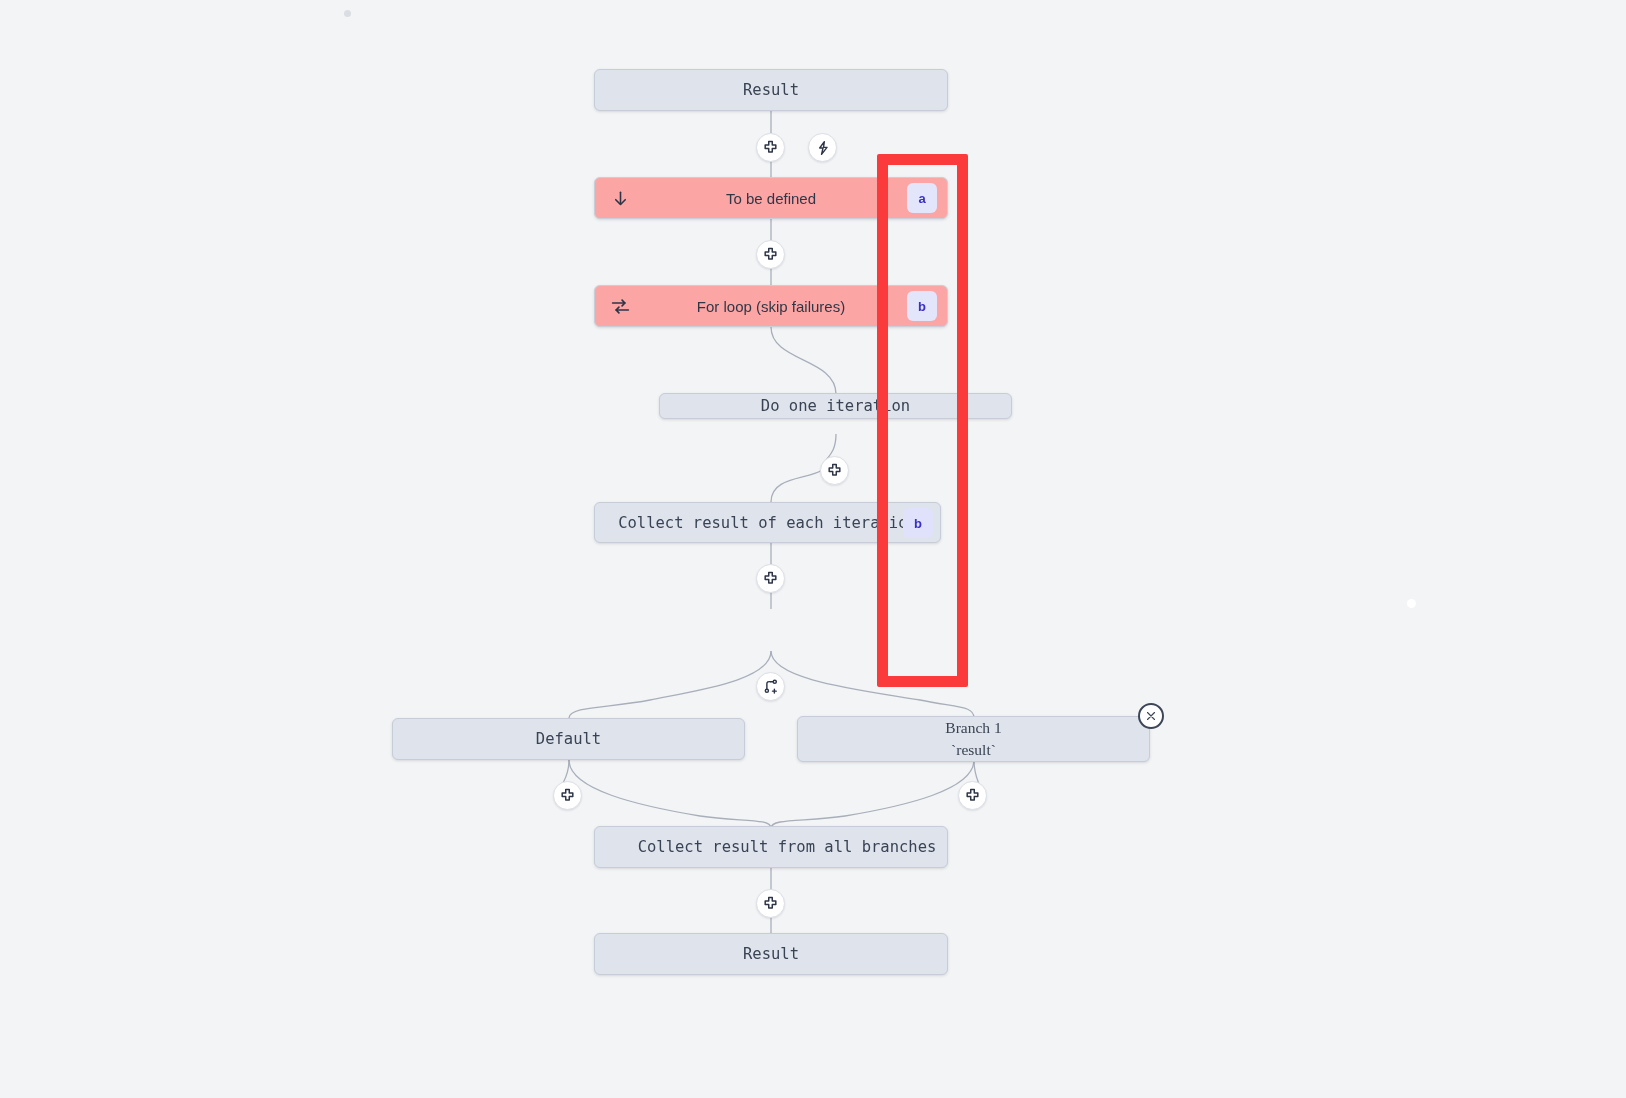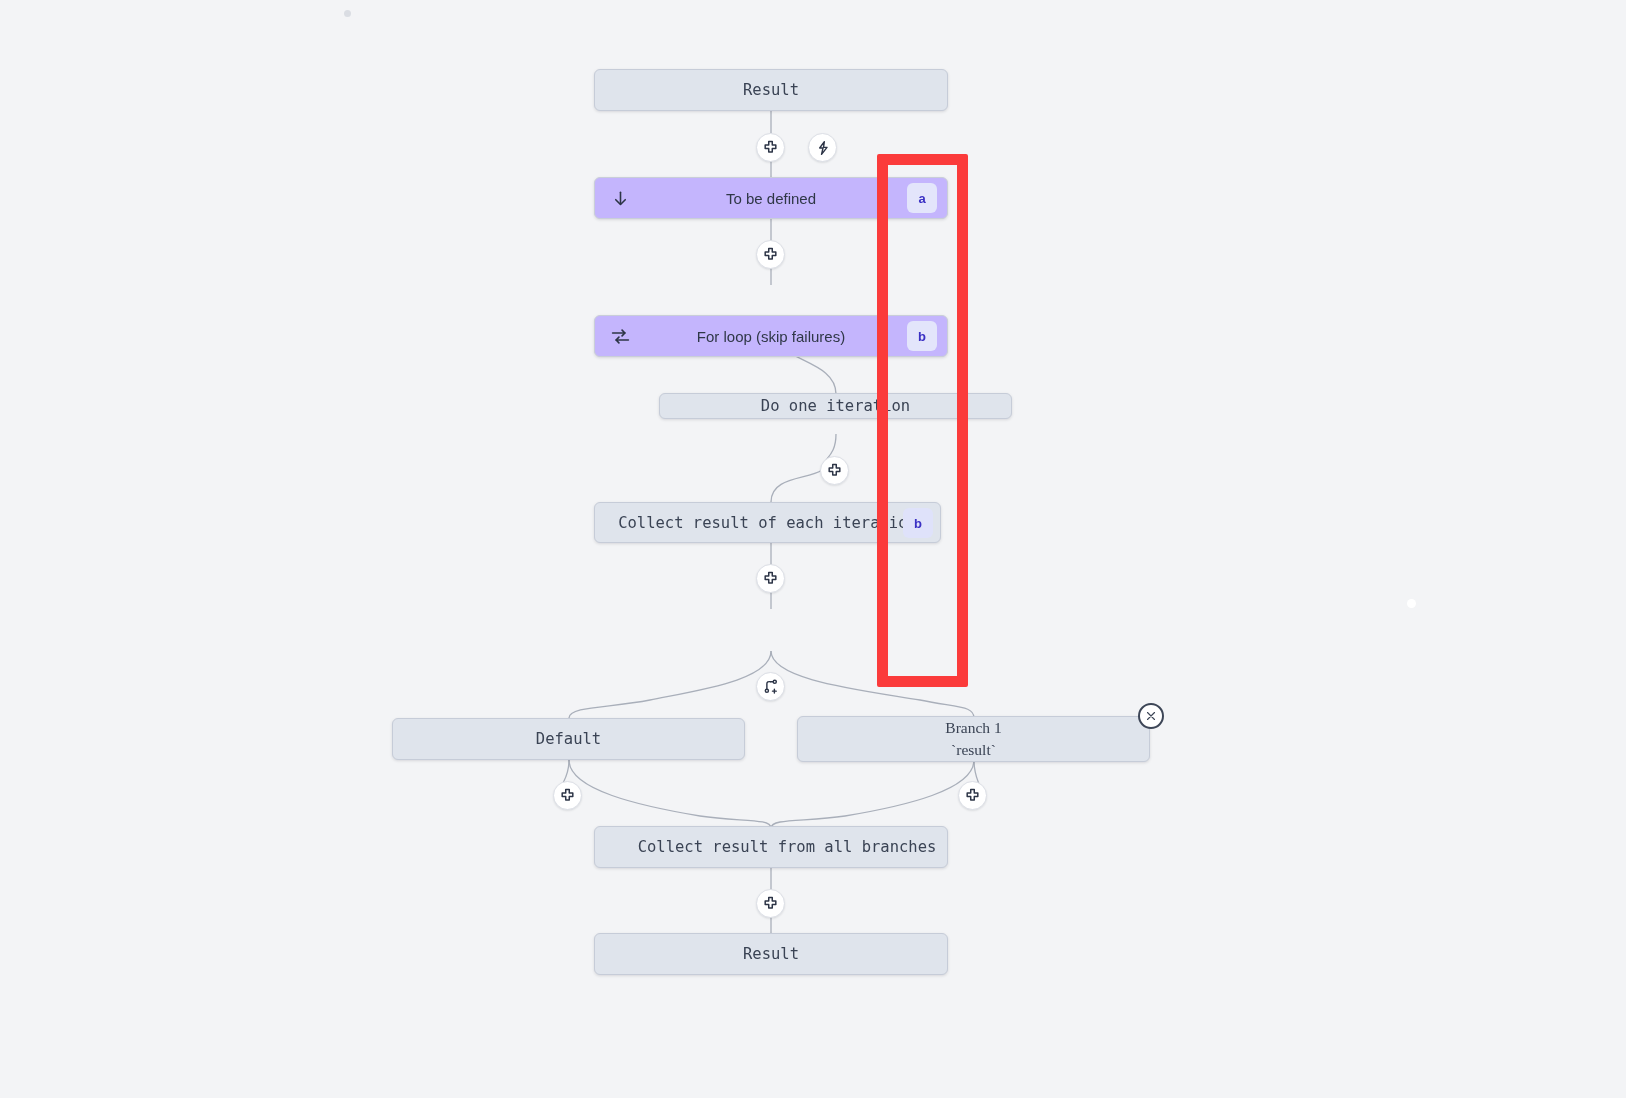--- a/index.html
+++ b/index.html
@@ -35,21 +35,21 @@
   }
   .node-ghost {                    
     background: #dfe4ec;
     border: 1px solid #c6ccd8;
     justify-content: center;
     font-family: "DejaVu Sans Mono", "Liberation Mono", monospace;
     font-size: 15.5px;
     color: #3a4354;
   }
   .node-card {                     
-    background: #c4b5fd;
+    background: #fca5a5;
     border: 1px solid #c9ced9;
     padding: 16px 10px;
   }
   .node-card .card-icon {
     width: 30px; height: 30px;
     display: flex; align-items: center; justify-content: center;
     flex: 0 0 30px;
     color: #2c3446;
   }
   .node-card .card-label {
@@ -199,21 +199,21 @@
     <span class="card-label">To be defined</span>
     <span class="badge">a</span>
   </div>
 
   <div class="handle" style="left:756px; top:240px;">
     <svg width="17" height="17" viewBox="0 0 24 24" fill="none" stroke="#2c3446" stroke-width="2.1" stroke-linejoin="round" stroke-linecap="round">
       <path d="M9.5 3.5 h5 v5 h5 v5 h-5 v5 h-5 v-5 h-5 v-5 h5 z"></path>
     </svg>
   </div>
 
-  <div class="node node-card" style="left:594px; top:285px; width:354px; height:42px;margin-top:30px;">
+  <div class="node node-card" style="left:594px; top:285px; width:354px; height:42px;">
     <span class="card-icon">
       <svg width="21" height="21" viewBox="0 0 24 24" fill="none" stroke="#2c3446" stroke-width="1.9" stroke-linecap="round" stroke-linejoin="round">
         <path d="M3 8 h14 l-3.2 -3.2"></path>
         <path d="M17 8 l-3.2 3.2"></path>
         <path d="M21 16 H7 l3.2 3.2"></path>
         <path d="M7 16 l3.2 -3.2"></path>
       </svg>
     </span>
     <span class="card-label">For loop (skip failures)</span>
     <span class="badge">b</span>

